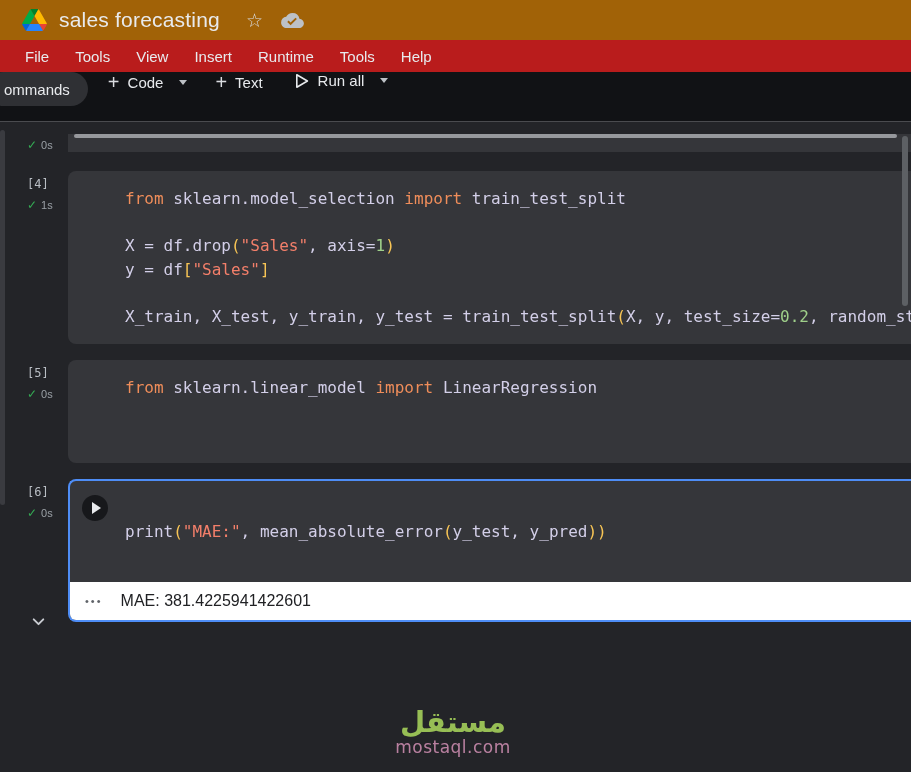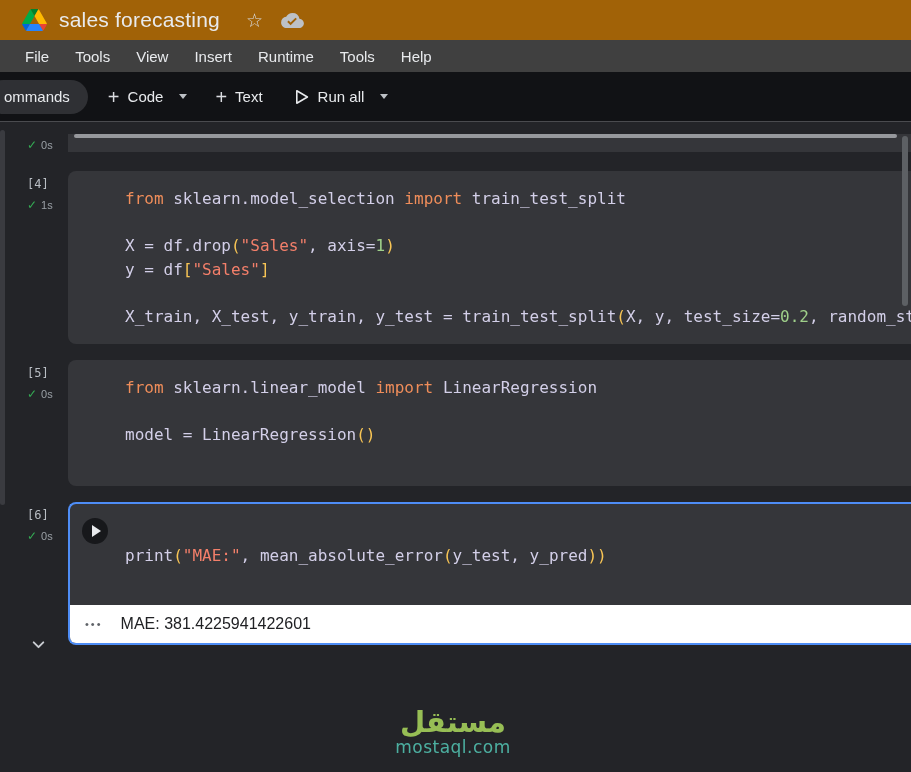--- a/index.html
+++ b/index.html
@@ -11,24 +11,24 @@
   body{
     width:911px;height:772px;overflow:hidden;position:relative;
     background:#232428;font-family:"Liberation Sans",sans-serif;
   }
   
   .titlebar{height:40px;background:#a16207;display:flex;align-items:center;padding-left:22px}
   .logo{display:flex;align-items:center;margin-right:12px}
   .nb-title{color:#e8eaed;font-size:21px;letter-spacing:.2px;cursor:text}
   .star{color:#dadce0;font-size:19px;margin-left:26px;cursor:pointer}
   .cloud{display:flex;align-items:center;margin-left:18px;cursor:pointer}
-  .menubar{height:32px;background:#404040;display:flex;align-items:center;gap:26px;padding-left:25px}
+  .menubar{height:32px;background:#b91c1c;display:flex;align-items:center;gap:26px;padding-left:25px}
   .menu-item{color:#e8eaed;font-size:15px;cursor:pointer}
   
-  .toolbar{height:50px;background:#111215;border-bottom:1px solid #4a4b4f;display:flex;align-items:center}
+  .toolbar{height:50px;background:#111215;border-bottom:1px solid #4a4b4f;display:flex;align-items:flex-start}
   .cmd-pill{margin-left:-14px;height:34px;border-radius:17px;background:#2f3034;color:#e8eaed;
     font-size:15px;display:flex;align-items:center;padding:0 18px;cursor:pointer}
   .tb-btn{display:flex;align-items:center;color:#e8eaed;font-size:15px;cursor:pointer}
   .tb-code{margin-left:20px}.tb-text{margin-left:28px}.tb-run{margin-left:32px}
   .plus{font-size:20px;color:#dadce0;margin-right:8px;line-height:1}
   .caret{width:0;height:0;border-left:4.5px solid transparent;border-right:4.5px solid transparent;
     border-top:5px solid #bdc1c6;margin-left:16px}
   .run-ico{display:flex;align-items:center;margin-right:9px}
   
   .notebook{position:relative;height:649px;background:#232428;padding-top:10px;overflow:hidden}
@@ -56,21 +56,21 @@
     background:#17181b;border:none;display:flex;align-items:center;justify-content:center;cursor:pointer;padding:0}
   .play-tri{width:0;height:0;border-top:6px solid transparent;border-bottom:6px solid transparent;
     border-left:9px solid #e8eaed;margin-left:2px}
   .output{background:#ffffff;height:38px;display:flex;align-items:center;padding-left:15px;gap:18px}
   .dots{color:#5f6368;font-size:11px;letter-spacing:2px;cursor:pointer}
   .out-text{font-family:Liberation Sans, sans-serif;font-size:16px;color:#202124}
   .collapse{position:absolute;left:30px;top:134px;cursor:pointer;line-height:0}
   
   .wm{position:absolute;left:373px;top:585px;width:160px;text-align:center;z-index:6;pointer-events:none}
   .wm-ar{font-family:"DejaVu Sans",sans-serif;font-size:29px;font-weight:bold;color:#bef264;opacity:.75;line-height:30px}
-  .wm-en{font-family:"DejaVu Sans",sans-serif;font-size:17px;color:#5eead4;opacity:.7;letter-spacing:.5px}
+  .wm-en{font-family:"DejaVu Sans",sans-serif;font-size:17px;color:#f9a8d4;opacity:.7;letter-spacing:.5px}
 </style>
 </head>
 <body>
 
 <div class="titlebar">
   <span class="logo">
     <svg width="25" height="22" viewBox="0 0 87.3 78">
       <path fill="#0066da" d="m6.6 66.85 3.85 6.65c.8 1.4 1.95 2.5 3.3 3.3l13.75-23.8H0c0 1.55.4 3.1 1.2 4.5z"></path>
       <path fill="#00ac47" d="M43.65 25 29.9 1.2c-1.35.8-2.5 1.9-3.3 3.3l-25.4 44A9.06 9.06 0 0 0 0 53h27.5z"></path>
       <path fill="#ea4335" d="M73.55 76.8c1.35-.8 2.5-1.9 3.3-3.3l1.6-2.75L86.1 57.5c.8-1.4 1.2-2.95 1.2-4.5H59.8l5.85 11.5z"></path>
@@ -160,21 +160,20 @@
       <div class="exec-id">[5]</div>
       <div class="exec-status">
         <span class="check">✓</span>
         <span>0s</span>
       </div>
     </div>
     <div class="cell">
       <div class="code">
           <div class="cl"><span class="tok-kw">from</span><span class="tok-txt"> sklearn.linear_model </span><span class="tok-kw">import</span><span class="tok-txt"> LinearRegression</span></div>
           <div class="cl">&nbsp;</div>
-          <div class="cl"><span class="tok-txt">model = LinearRegression</span><span class="tok-brk">()</span></div>
           <div class="cl">&nbsp;</div>
         </div>
     </div>
   </div>
 
   <div class="row row-sel">
     <div class="gutter">
       <div class="exec-id">[6]</div>
       <div class="exec-status">
         <span class="check">✓</span>

